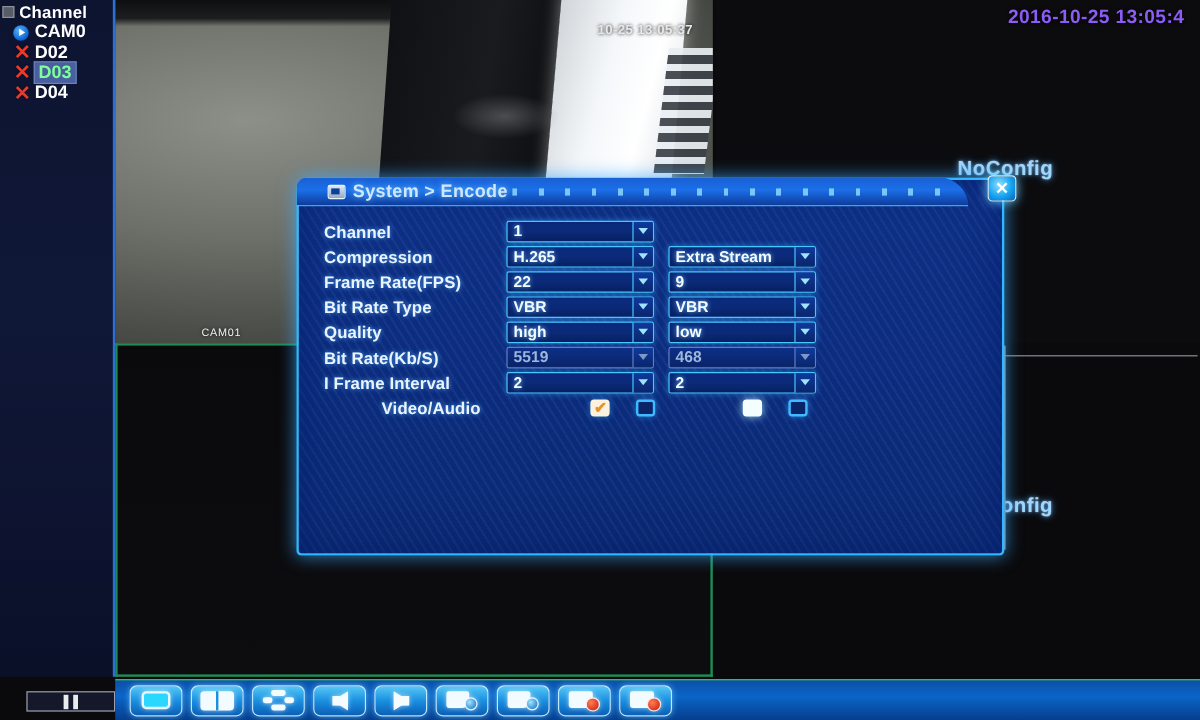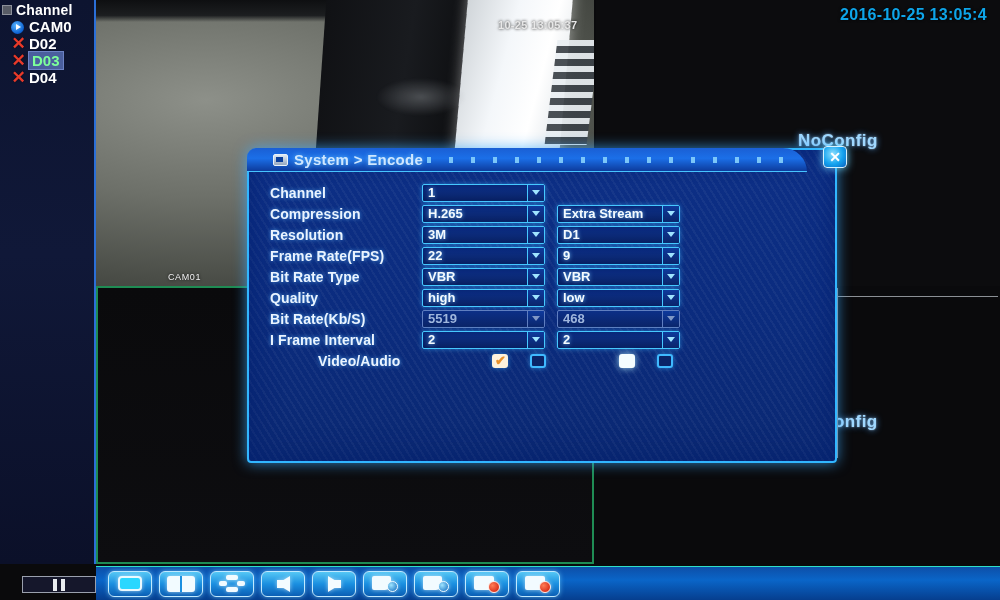--- a/index.html
+++ b/index.html
@@ -48,21 +48,21 @@
 
   #pane-tr { left: 596px; top: 0px;  width: 404px; height: 286px; background: #0c0c0e; }
   #pane-bl { left: 96px;  top: 288px; width: 498px; height: 276px;
              background: linear-gradient(180deg,#0a0a0c 0%, #0d0d10 100%); }
   #pane-br { left: 596px; top: 288px; width: 404px; height: 276px; background: #0a0a0c; }
 
   .pane-border-green { position: absolute; background: #1f8c54; }
   .pane-border-grey  { position: absolute; background: #8b9095; }
 
   .osd-time {
-    position: absolute; color: #0ea5e9; font-size: 16px; font-weight: bold;
+    position: absolute; color: #8b5cf6; font-size: 16px; font-weight: bold;
     letter-spacing: .3px; text-shadow: 0 0 3px rgba(0,0,0,.9);
     white-space: nowrap;
   }
   .osd-time.small { font-size: 11px; font-weight: bold; color: #e8e8e8; }
   .cam-label {
     position: absolute; color: #f0f0f0; font-size: 9px; font-weight: normal;
     letter-spacing: .6px; text-shadow: 0 0 3px rgba(0,0,0,.9);
   }
   .noconfig {
     position: absolute; color: #9fd8ff; font-size: 17px; font-weight: bold;
@@ -411,36 +411,20 @@
         </span>
         <span class="gap"></span>
         <span class="sel">
           <span class="val">Extra Stream</span>
           <span class="arrow">
               <i></i>
             </span>
         </span>
       </div>
 
-      <div class="frow">
-        <span class="flabel">Resolution</span>
-        <span class="sel">
-          <span class="val">3M</span>
-          <span class="arrow">
-              <i></i>
-            </span>
-        </span>
-        <span class="gap"></span>
-        <span class="sel">
-          <span class="val">D1</span>
-          <span class="arrow">
-              <i></i>
-            </span>
-        </span>
-      </div>
 
       <div class="frow">
         <span class="flabel">Frame Rate(FPS)</span>
         <span class="sel">
           <span class="val">22</span>
           <span class="arrow">
               <i></i>
             </span>
         </span>
         <span class="gap"></span>

